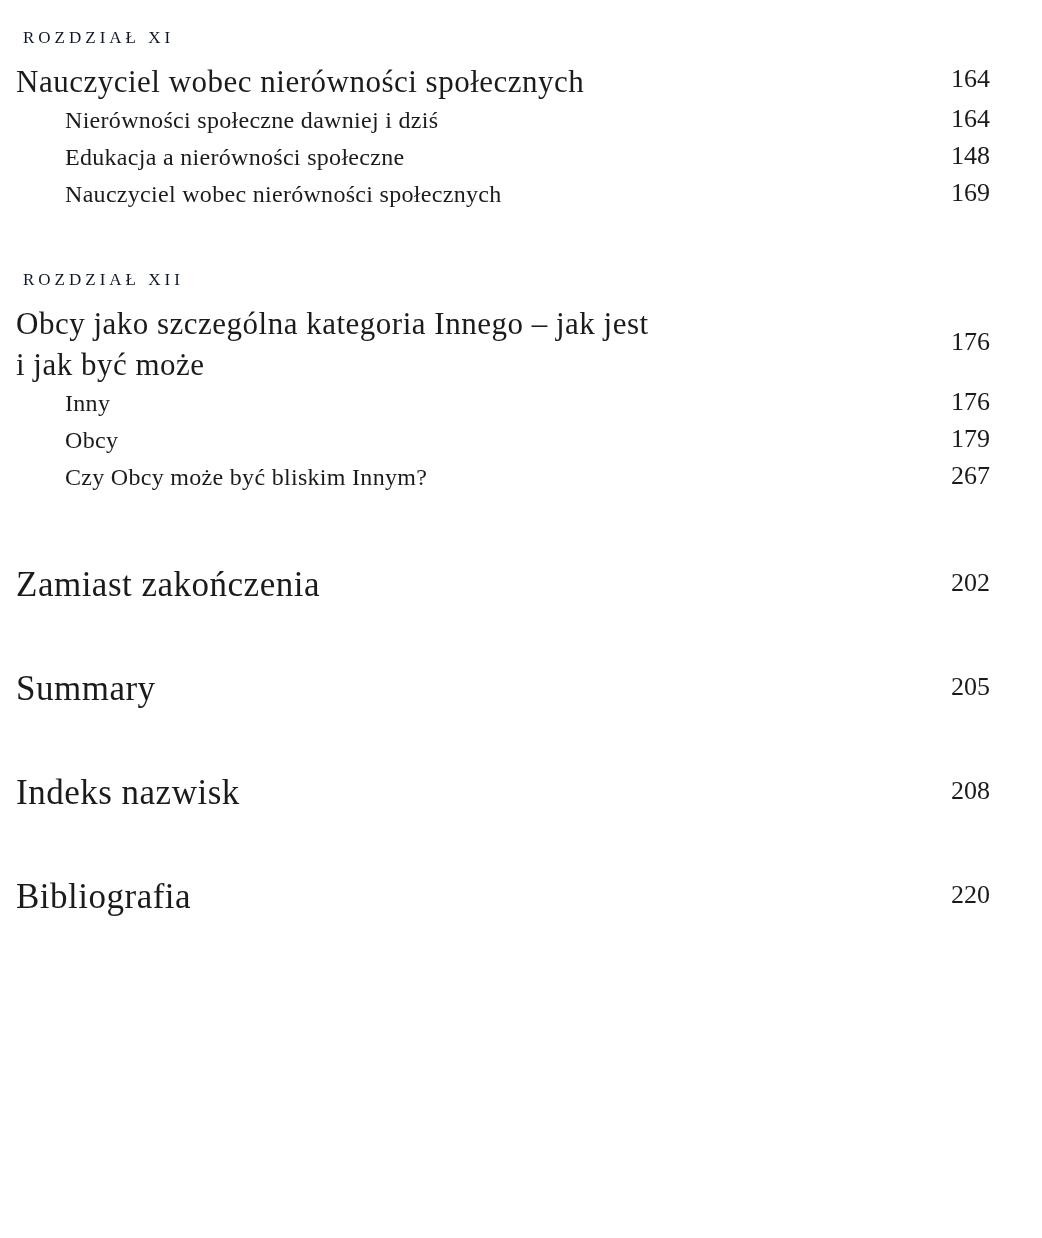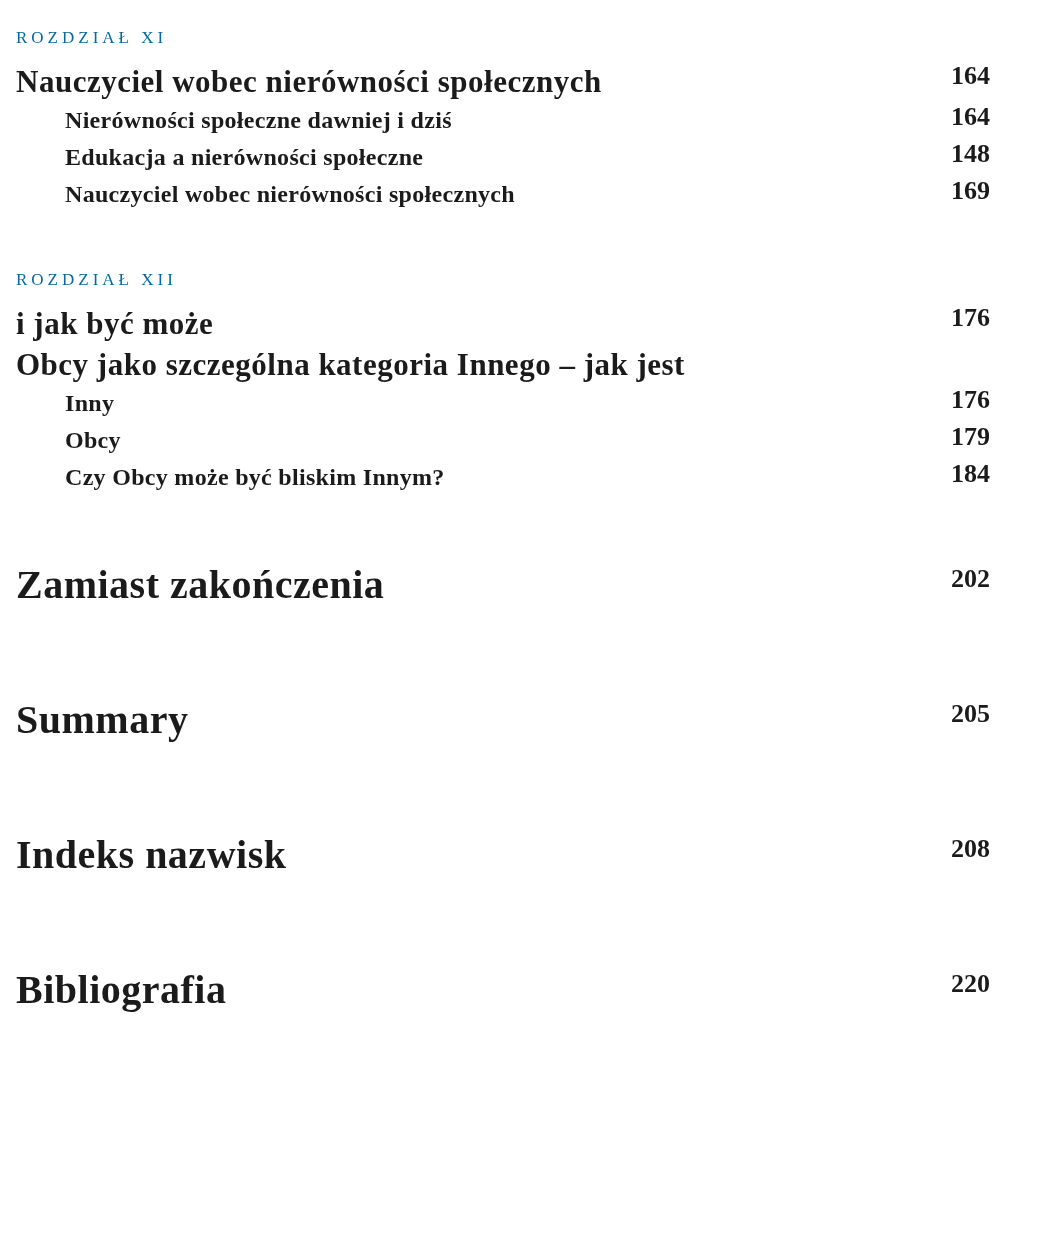--- a/index.html
+++ b/index.html
@@ -14,29 +14,28 @@
   .page {
     width: 1042px;
     height: 1238px;
     padding: 28px 52px 0 16px;
   }
   .kicker {
     font-size: 17px;
     line-height: 19px;
     letter-spacing: 4px;
     text-transform: uppercase;
-    color: #0369a1;
-    margin-left: 0;
+    color: #0f172a;
+    margin-left: 7px;
     margin-bottom: 14px;
   }
   .row {
     display: flex;
     justify-content: space-between;
-    align-items: flex-start;
-    font-weight: bold;
+    align-items: center;
   }
   .chapter-row .title {
     font-size: 31px;
     line-height: 41px;
     letter-spacing: 0.5px;
   }
   .pagenum {
     font-size: 26px;
     line-height: 30px;
     padding-bottom: 3px;
@@ -45,24 +44,24 @@
   .chapter-row .pagenum { padding-bottom: 5px; }
   .subs { margin-top: 0; }
   .sub-row .title {
     font-size: 24px;
     line-height: 37px;
     margin-left: 49px;
     letter-spacing: 0.3px;
   }
   .section-2 { margin-top: 57px; }
   .section-3 { margin-top: 53px; }
-  .back-row { margin-top: 94px; }
+  .back-row { margin-top: 63px; }
   .back-row.first { margin-top: 68px; }
   .back-row .title {
-    font-size: 40px;
+    font-size: 35px;
     line-height: 41px;
     letter-spacing: 0.5px;
   }
 </style>
 </head>
 <body>
 
 <div class="page">
 
   <section class="section-1">
@@ -86,37 +85,37 @@
         <div class="title">Nauczyciel wobec nierówności społecznych</div>
         <div class="pagenum">169</div>
       </div>
     </div>
   </section>
 
   <section class="section-2">
     <div class="kicker">ROZDZIAŁ XII</div>
     <div class="row chapter-row">
       <div class="title">
+        <div>Obcy jako szczególna kategoria Innego – jak jest</div>
         <div>i jak być może</div>
-        <div>Obcy jako szczególna kategoria Innego – jak jest</div>
       </div>
       <div class="pagenum">176</div>
     </div>
     <div class="subs">
       <div class="row sub-row">
         <div class="title">Inny</div>
         <div class="pagenum">176</div>
       </div>
       <div class="row sub-row">
         <div class="title">Obcy</div>
         <div class="pagenum">179</div>
       </div>
       <div class="row sub-row">
         <div class="title">Czy Obcy może być bliskim Innym?</div>
-        <div class="pagenum">184</div>
+        <div class="pagenum">267</div>
       </div>
     </div>
   </section>
 
 
   <div class="row back-row first">
     <div class="title">Zamiast zakończenia</div>
     <div class="pagenum">202</div>
   </div>
   <div class="row back-row">

